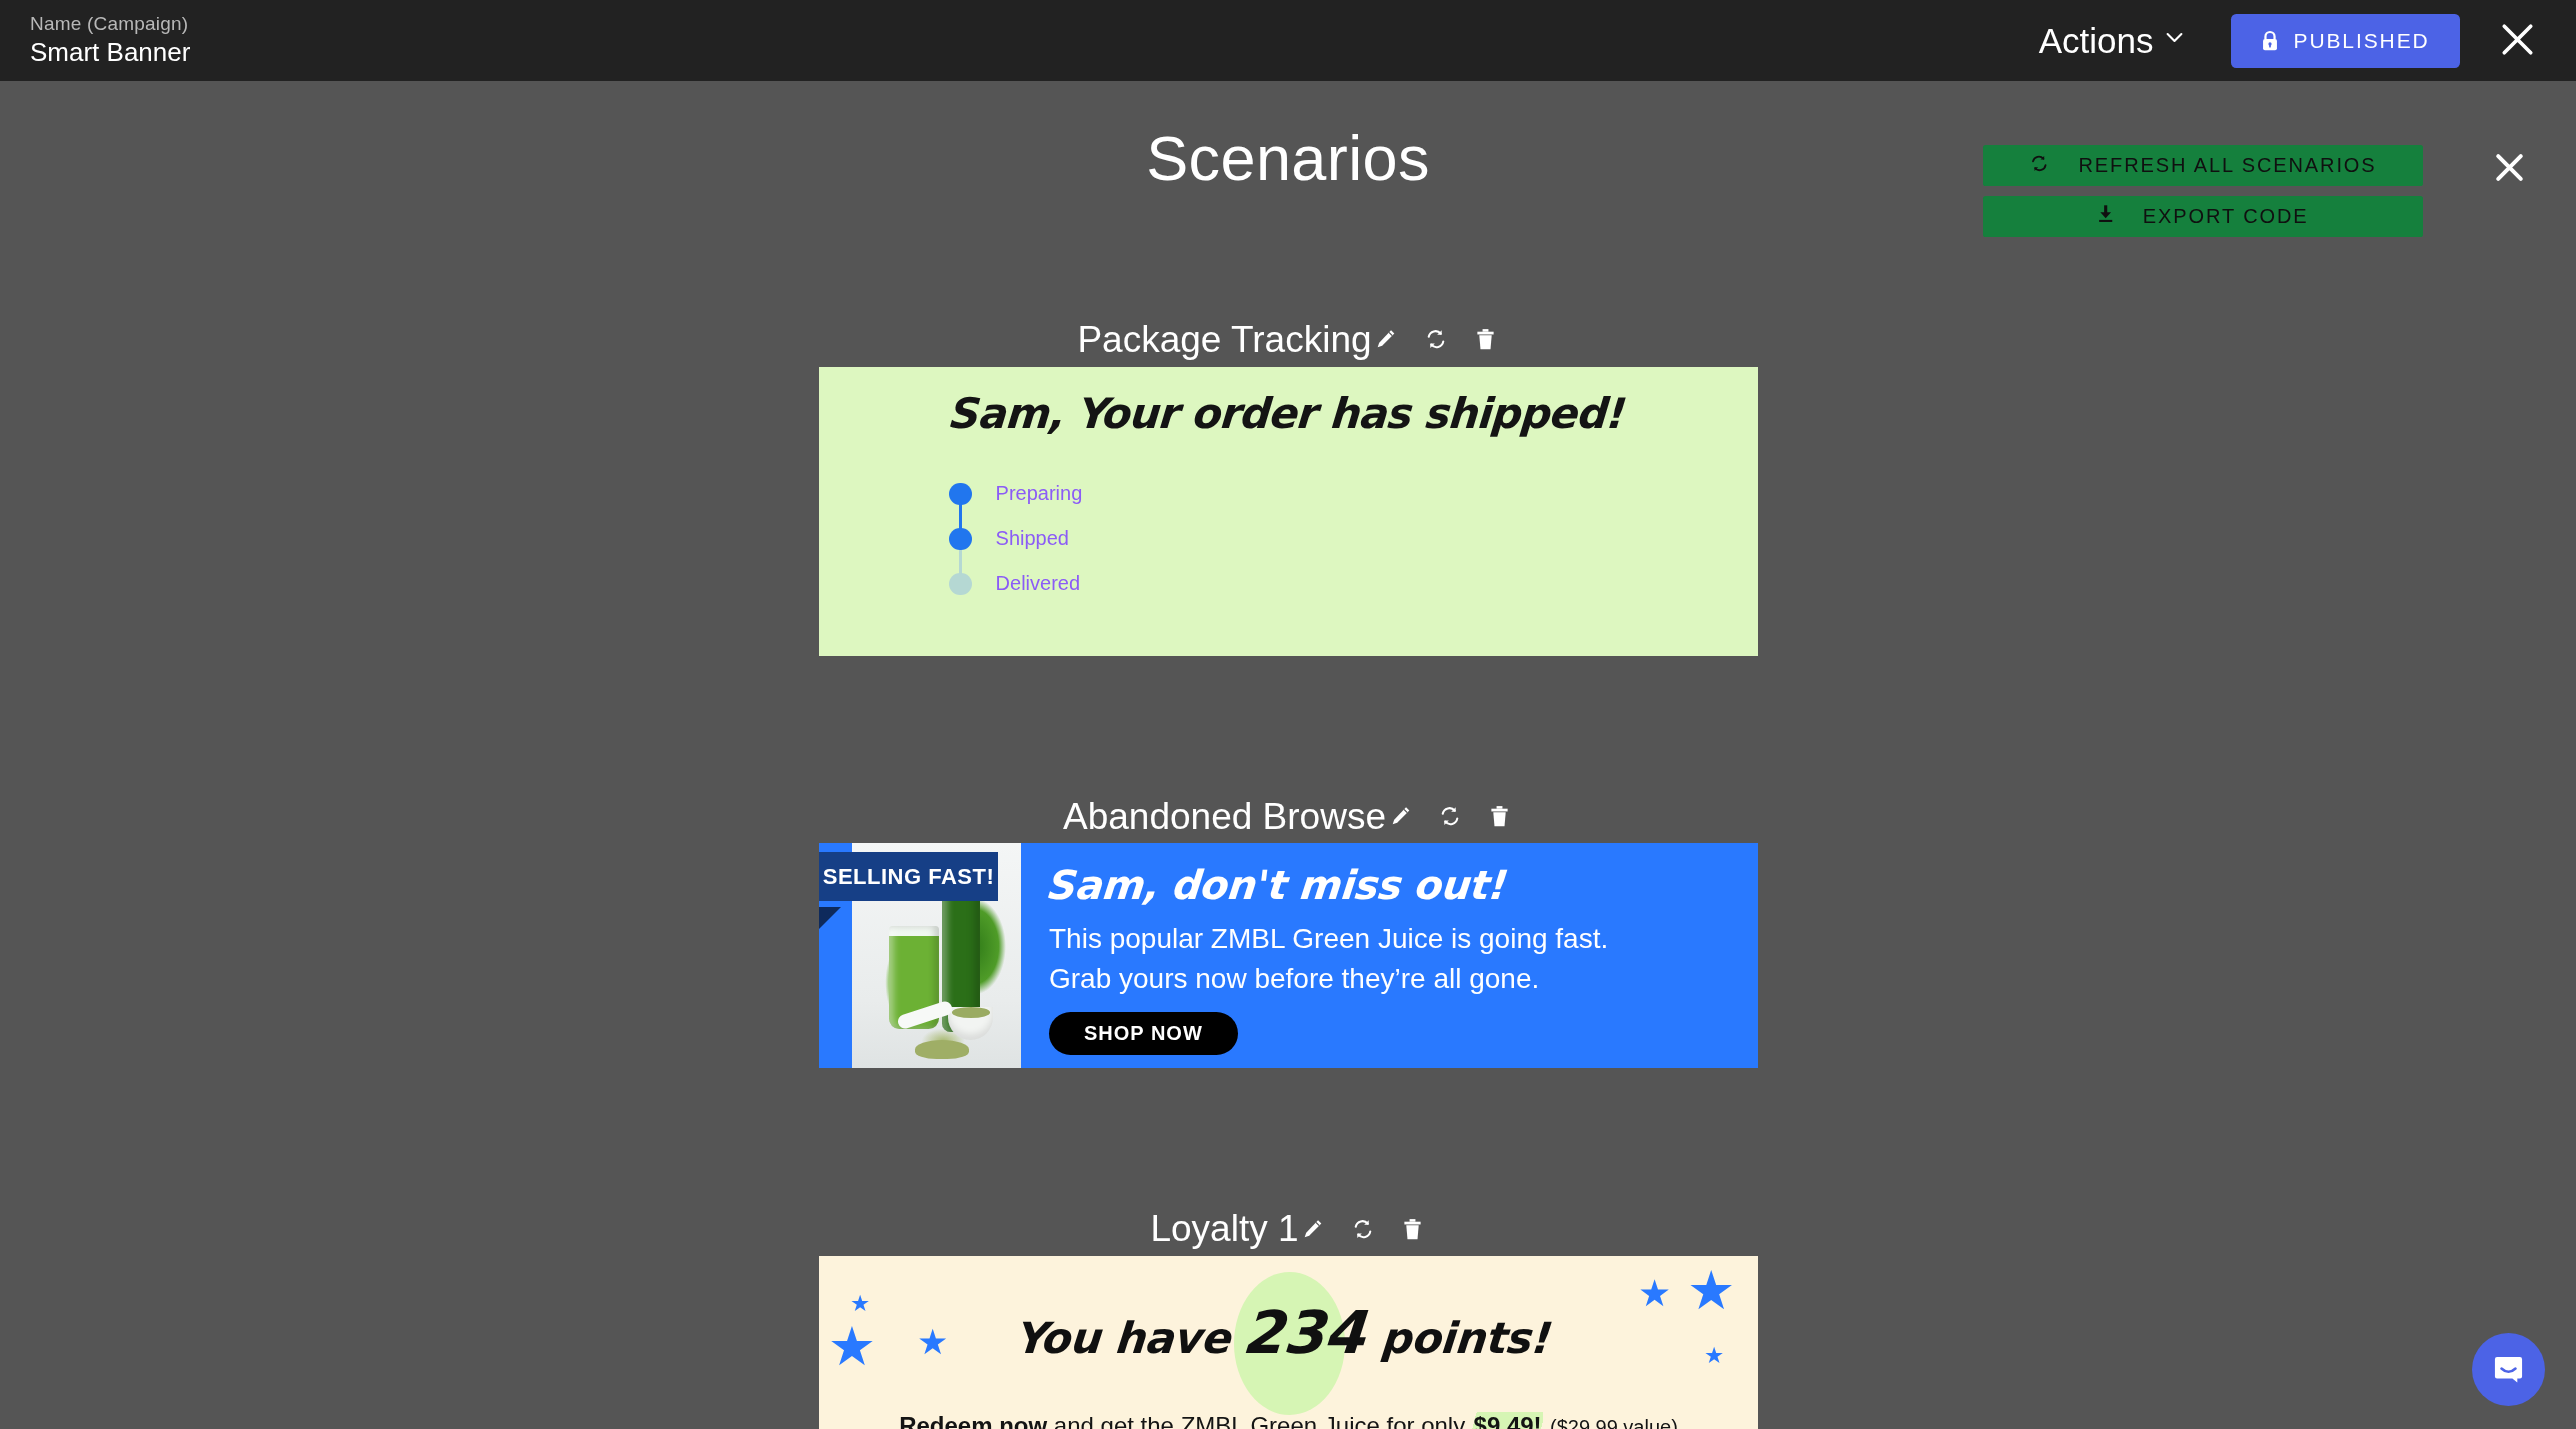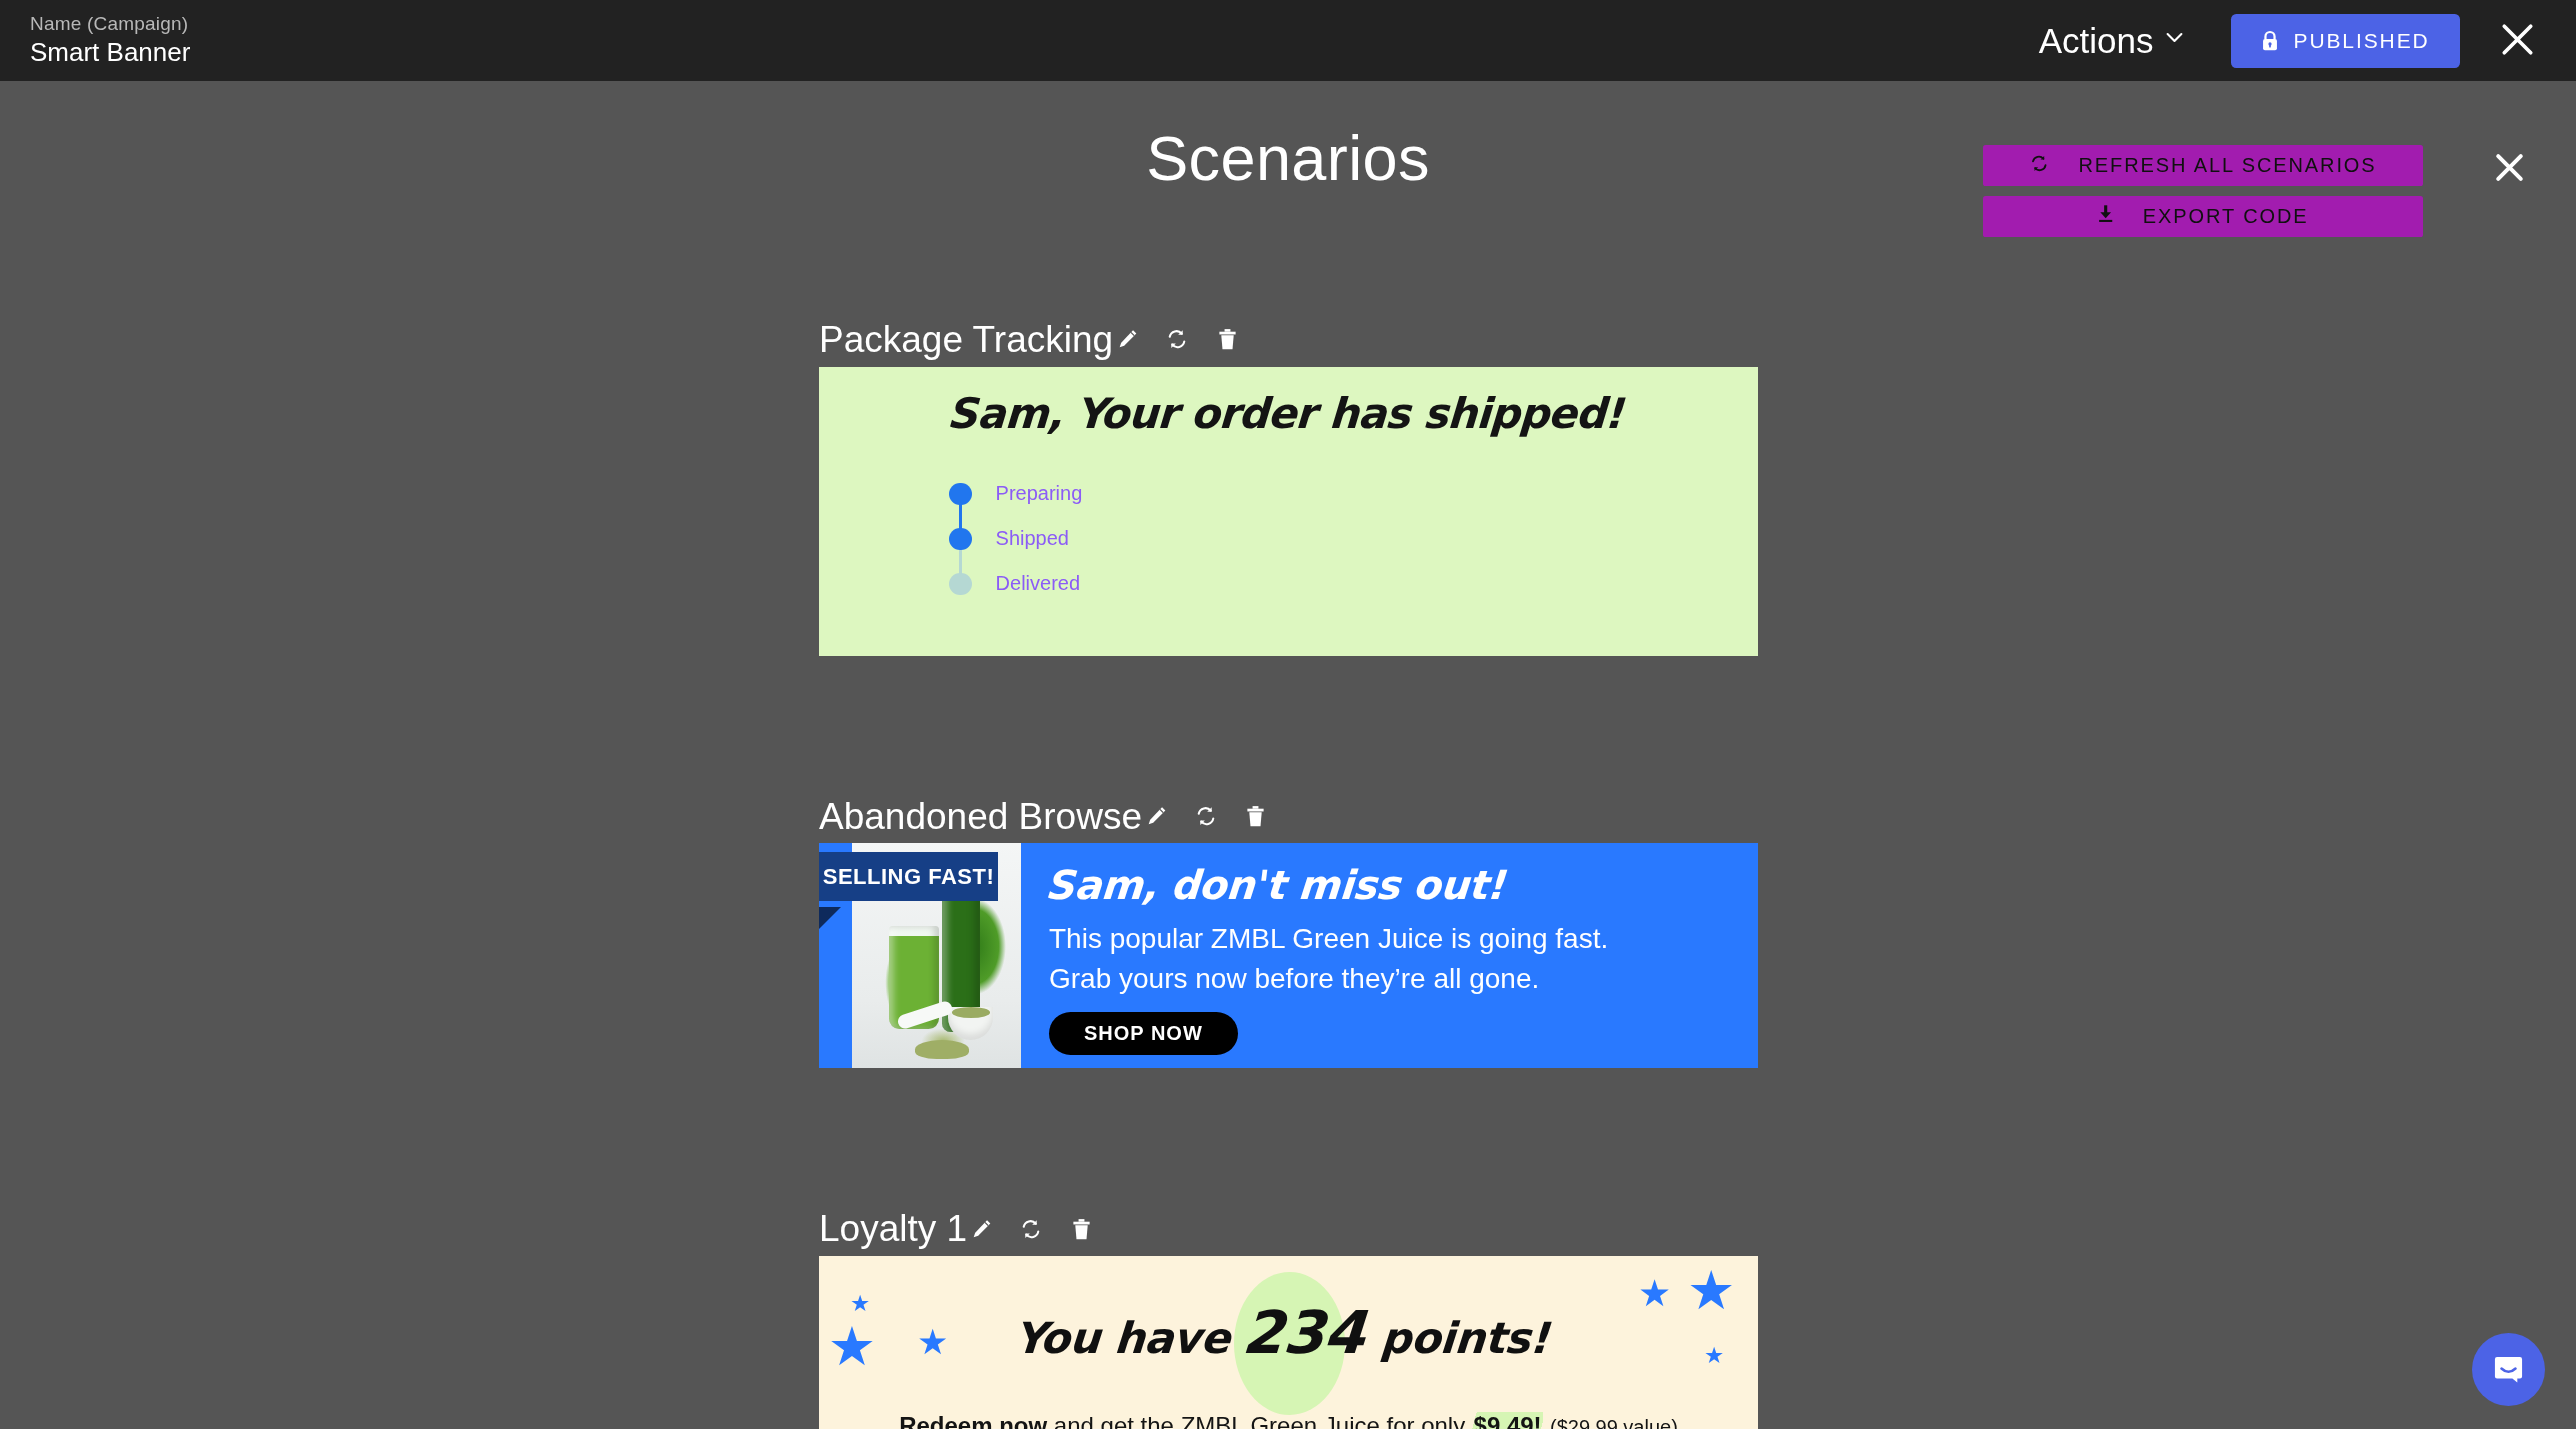--- a/index.html
+++ b/index.html
@@ -93,21 +93,21 @@
   .head-actions {
     position: absolute;
     top: 145px;
     left: 1983px;
     display: flex;
     flex-direction: column;
     gap: 9.6px;
     width: 440px;
   }
   .teal-btn {
-    background: #a21caf;
+    background: #15803d;
     border: none;
     border-radius: 2.6px;
     height: 41px;
     color: #101010;
     font-size: 20px;
     letter-spacing: 1.9px;
     display: flex;
     align-items: center;
     justify-content: center;
     gap: 28px;
@@ -128,21 +128,21 @@
     position: absolute;
     top: 309px;
     left: 819px;
     width: 939px;
   }
   .scenario { margin-bottom: 130px; }
 
   .scenario-head {
     display: flex;
     align-items: flex-end;
-    justify-content: flex-start;
+    justify-content: center;
     height: 49px;
     margin-bottom: 8.7px;
   }
   .scenario-name {
     color: #ffffff;
     font-size: 37px;
     font-weight: 400;
     line-height: 1;
   }
   .scenario-icons { display: flex; align-items: center; gap: 22px; padding-bottom: 4.3px; }

